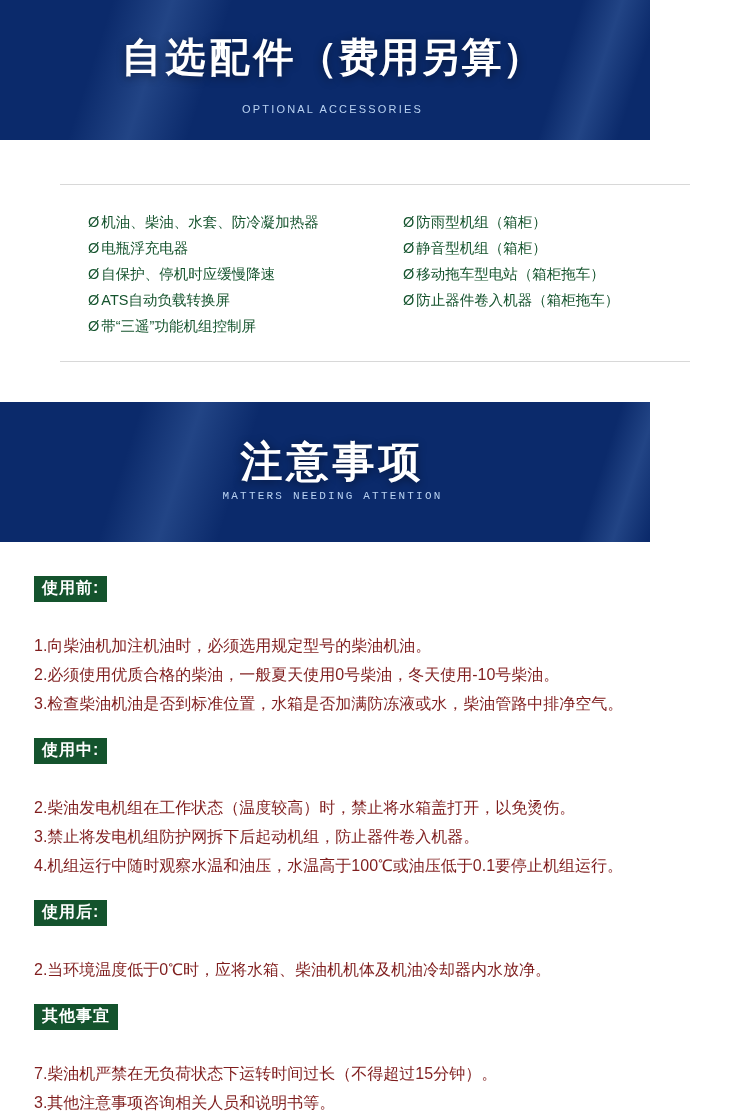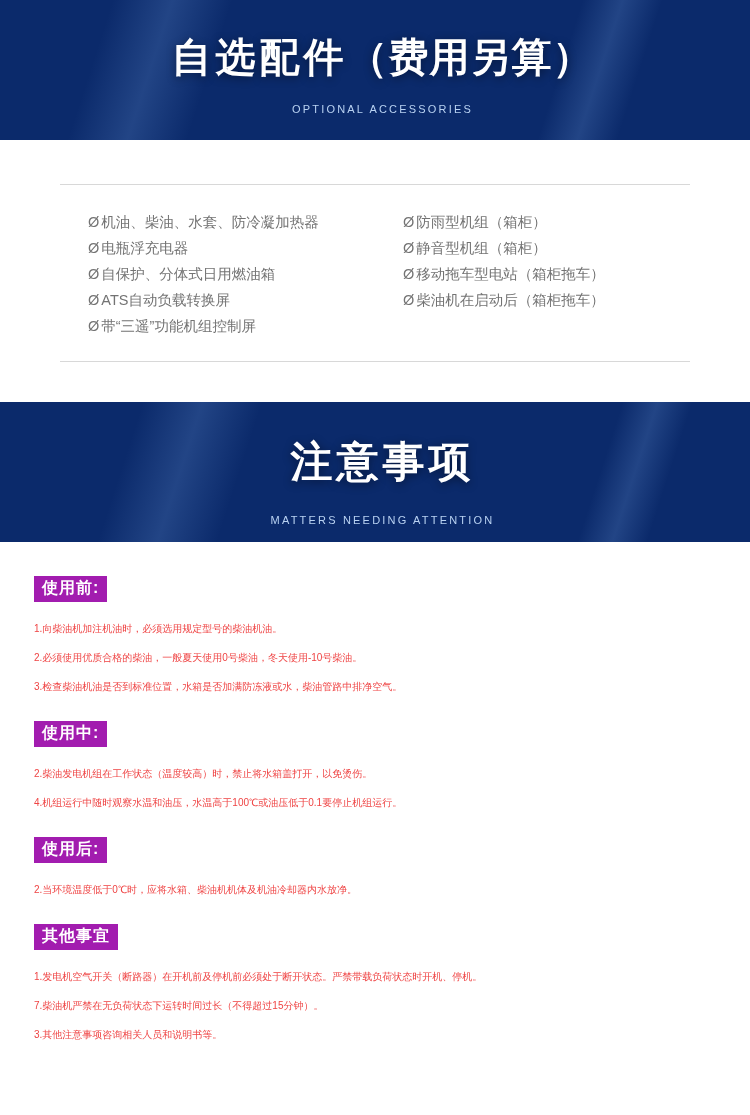--- a/index.html
+++ b/index.html
@@ -9,21 +9,21 @@
     height: 1115px;
     background: #ffffff;
     font-family: "Liberation Sans", sans-serif;
     color: #1a1a1a;
     overflow: hidden;
   }
 
   
   .banner {
     position: relative;
-    width: 750px;
+    width: 650px;
     overflow: hidden;
     background: #0b2a6b;
     padding-left: 15px;
   }
   .banner .bg {
     position: absolute;
     inset: 0;
     background:
       radial-gradient(ellipse 420px 160px at 52% 44%, rgba(90,150,230,0.55) 0%, rgba(40,90,180,0.18) 55%, rgba(10,35,95,0) 78%),
       linear-gradient(100deg, #071c4a 0%, #0d2f72 22%, #17489c 45%, #0f3border 46%, #0c2e6e 70%, #061636 100%);
@@ -76,50 +76,50 @@
     border-bottom: 1px solid #d8d8d8;
     padding: 24px 0 22px 0;
     display: flex;
   }
   .acc-col {
     width: 50%;
     padding-left: 28px;
   }
   .acc-item {
     font-size: 14.5px;
-    color: #737373;
+    color: #14532d;
     line-height: 26px;
     white-space: nowrap;
   }
   .acc-item .mark { margin-right: 2px; }
 
   
-  #banner-attention { height: 140px; }
+  #banner-attention { height: 140px; font-family: Liberation Mono, monospace; }
   #banner-attention .inner { padding-top: 32px; }
   #banner-attention .banner-title { font-size: 42px; }
-  #banner-attention .banner-sub { margin-top: 24px; }
+  #banner-attention .banner-sub { margin-top: 0; }
 
   
   .notes {
     padding: 34px 34px 20px 34px;
   }
   .note-group { margin-bottom: 20px; }
   .note-head {
     display: inline-block;
-    background: #a21caf;
+    background: #14532d;
     color: #ffffff;
     font-size: 16px;
     font-weight: bold;
     padding: 2px 8px 3px 8px;
-    margin-bottom: 12px;
+    margin-bottom: 29px;
     letter-spacing: 1px;
   }
   .note-line {
-    font-size: 10px;
-    color: #ef4444;
+    font-size: 16px;
+    color: #7f1d1d;
     line-height: 29px;
     white-space: nowrap;
   }
 </style>
 </head>
 <body>
 
 <section class="banner" id="banner-accessories">
   <div class="bg"></div>
   <div class="streak" style="left:90px;"></div>
@@ -128,29 +128,29 @@
     <span class="banner-title">自选配件</span><span class="banner-title paren">（费用另算）</span>
     <div class="banner-sub">OPTIONAL ACCESSORIES</div>
   </div>
 </section>
 
 <section class="acc-section">
   <div class="acc-box">
     <div class="acc-col">
       <div class="acc-item"><span class="mark">Ø</span><span>机油、柴油、水套、防冷凝加热器</span></div>
       <div class="acc-item"><span class="mark">Ø</span><span>电瓶浮充电器</span></div>
-      <div class="acc-item"><span class="mark">Ø</span><span>自保护、分体式日用燃油箱</span></div>
+      <div class="acc-item"><span class="mark">Ø</span><span>自保护、停机时应缓慢降速</span></div>
       <div class="acc-item"><span class="mark">Ø</span><span>ATS自动负载转换屏</span></div>
       <div class="acc-item"><span class="mark">Ø</span><span>带“三遥”功能机组控制屏</span></div>
     </div>
     <div class="acc-col">
       <div class="acc-item"><span class="mark">Ø</span><span>防雨型机组（箱柜）</span></div>
       <div class="acc-item"><span class="mark">Ø</span><span>静音型机组（箱柜）</span></div>
       <div class="acc-item"><span class="mark">Ø</span><span>移动拖车型电站（箱柜拖车）</span></div>
-      <div class="acc-item"><span class="mark">Ø</span><span>柴油机在启动后（箱柜拖车）</span></div>
+      <div class="acc-item"><span class="mark">Ø</span><span>防止器件卷入机器（箱柜拖车）</span></div>
     </div>
   </div>
 </section>
 
 <section class="banner" id="banner-attention">
   <div class="bg"></div>
   <div class="streak" style="left:120px;"></div>
   <div class="streak" style="left:600px;width:70px;"></div>
   <div class="inner">
     <div class="banner-title">注意事项</div>
@@ -163,28 +163,28 @@
   <div class="note-group">
     <div class="note-head">使用前:</div>
     <div class="note-line">1.向柴油机加注机油时，必须选用规定型号的柴油机油。</div>
     <div class="note-line">2.必须使用优质合格的柴油，一般夏天使用0号柴油，冬天使用-10号柴油。</div>
     <div class="note-line">3.检查柴油机油是否到标准位置，水箱是否加满防冻液或水，柴油管路中排净空气。</div>
   </div>
 
   <div class="note-group">
     <div class="note-head">使用中:</div>
     <div class="note-line">2.柴油发电机组在工作状态（温度较高）时，禁止将水箱盖打开，以免烫伤。</div>
+    <div class="note-line">3.禁止将发电机组防护网拆下后起动机组，防止器件卷入机器。</div>
     <div class="note-line">4.机组运行中随时观察水温和油压，水温高于100℃或油压低于0.1要停止机组运行。</div>
   </div>
 
   <div class="note-group">
     <div class="note-head">使用后:</div>
     <div class="note-line">2.当环境温度低于0℃时，应将水箱、柴油机机体及机油冷却器内水放净。</div>
   </div>
 
   <div class="note-group">
     <div class="note-head">其他事宜</div>
-    <div class="note-line">1.发电机空气开关（断路器）在开机前及停机前必须处于断开状态。严禁带载负荷状态时开机、停机。</div>
     <div class="note-line">7.柴油机严禁在无负荷状态下运转时间过长（不得超过15分钟）。</div>
     <div class="note-line">3.其他注意事项咨询相关人员和说明书等。</div>
   </div>
 
 </section>
 
 </body></html>

